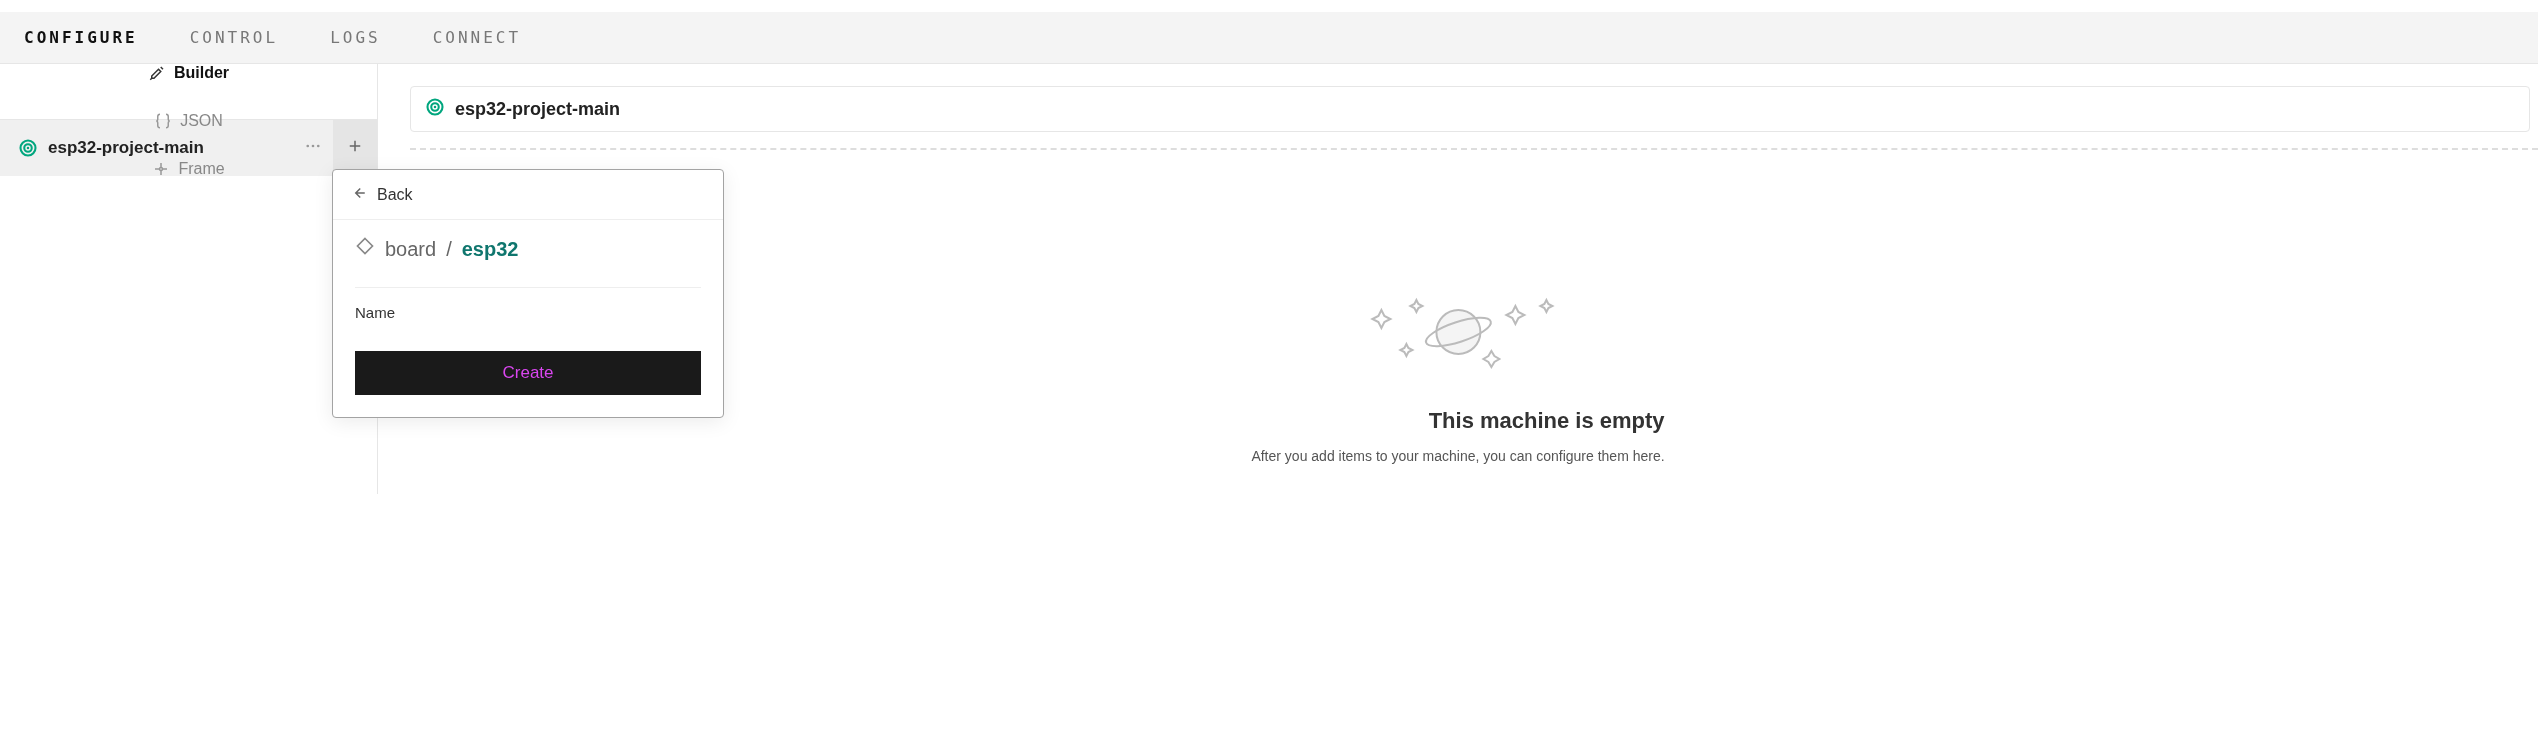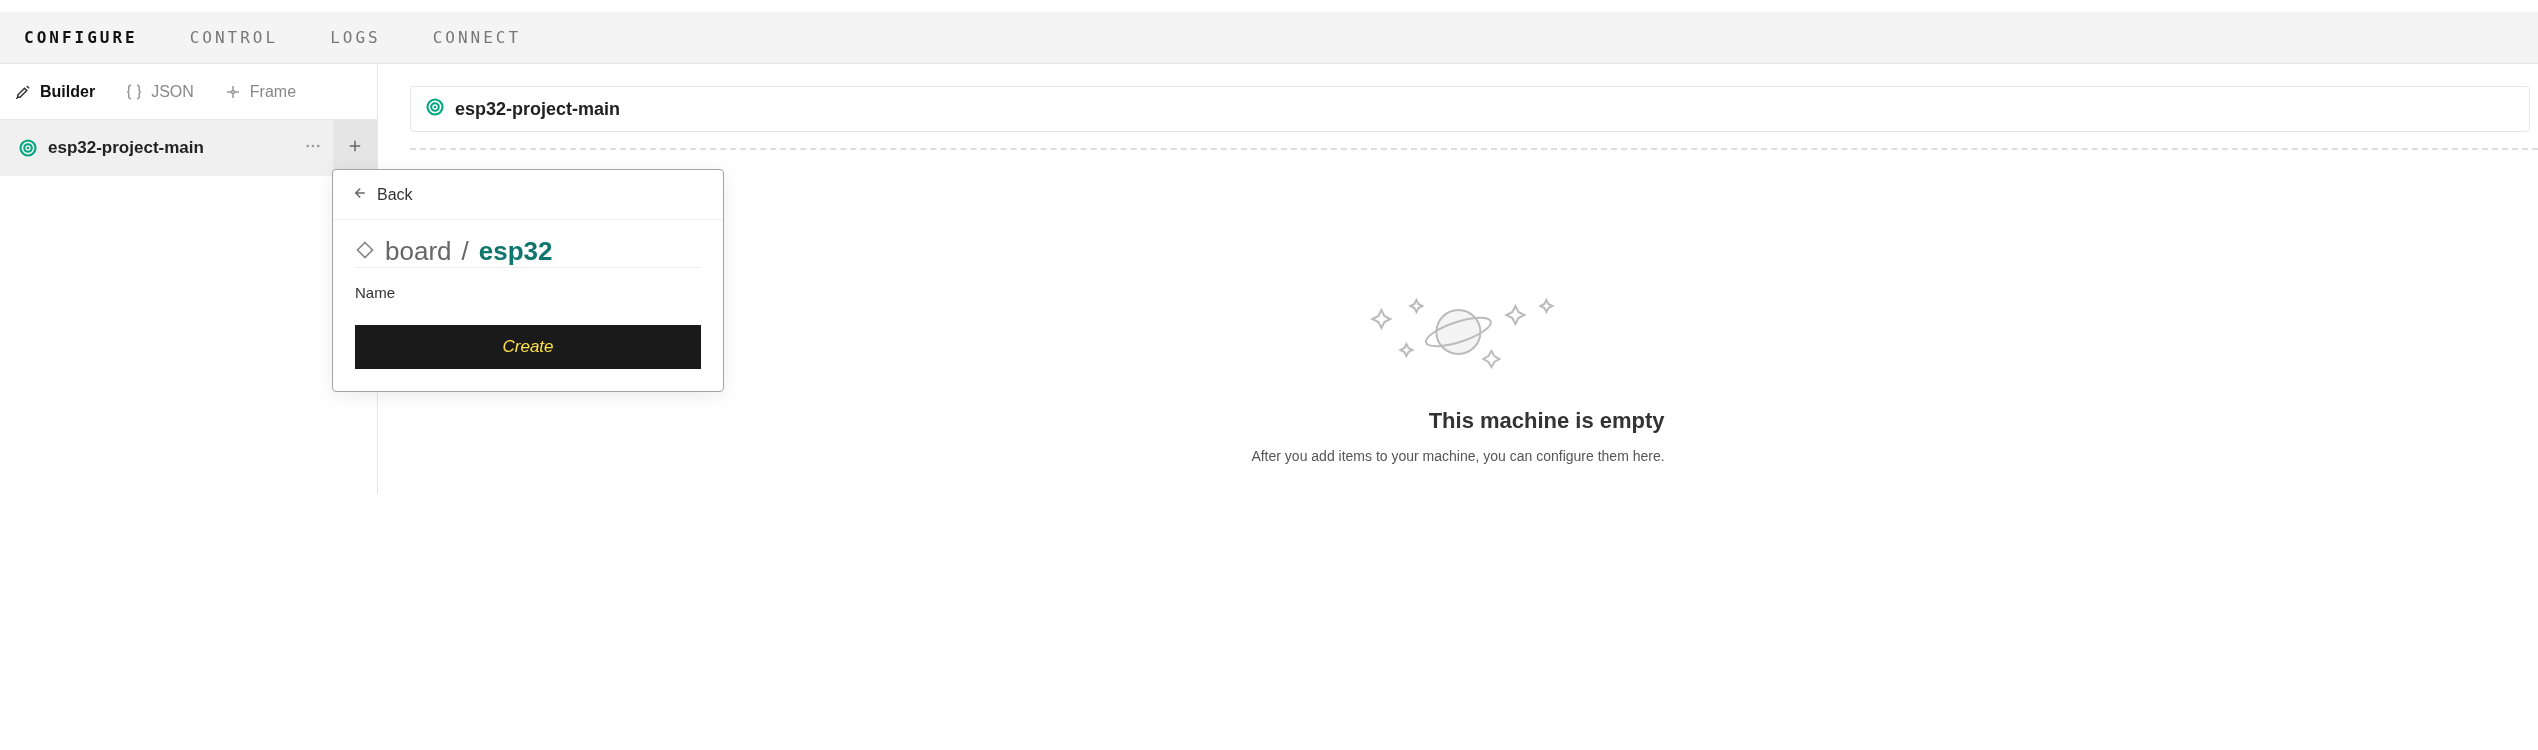--- a/index.html
+++ b/index.html
@@ -41,20 +41,21 @@
   background: #fff;
   min-height: 430px;
 }
 .subtabs {
   display: flex;
   align-items: center;
   height: 56px;
   padding: 0 14px;
   gap: 30px;
   border-bottom: 1px solid #e6e6e6;
+  flex-direction: column;
 }
 .subtab {
   display: flex;
   align-items: center;
   gap: 8px;
   color: #888;
   font-size: 16px;
   cursor: pointer;
 }
 .subtab.active { color: #111; font-weight: 600; }
@@ -128,25 +129,25 @@
   gap: 10px;
   height: 50px;
   padding: 0 16px;
   border-bottom: 1px solid #eee;
   cursor: pointer;
   color: #333;
 }
 .pop-body { padding: 16px 22px 22px; }
 .pop-breadcrumb {
   display: flex;
-  align-items: flex-start;
+  align-items: flex-end;
   gap: 10px;
-  font-size: 26px;
+  font-size: 20px;
   color: #666;
-  padding-bottom: 0;
+  padding-bottom: 26px;
   border-bottom: 1px solid #eee;
   margin-bottom: 16px;
 }
 .pop-breadcrumb .bold { color: #0f766e; font-weight: 700; }
 .field-label { font-size: 15px; color: #333; margin-bottom: 8px; display: block; }
 .field-wrap { position: relative; }
 .field-input {
   width: 100%;
   border: 1px solid #333;
   padding: 10px 64px 10px 12px;
@@ -155,29 +156,28 @@
 }
 .pw-ind {
   position: absolute;
   right: 8px; top: 50%; transform: translateY(-50%);
   display: flex; align-items: center; gap: 2px;
   border: 1px solid #ccc;
   border-radius: 12px;
   padding: 2px 6px;
 }
 .btn-create {
-  margin-top: 16px;
+  margin-top: 22px;
   width: 100%;
   background: #1a1a1a;
-  color: #fde047;
+  color: #d946ef;
   border: none;
   padding: 12px 0;
   font-size: 17px;
   cursor: pointer;
-  font-style: italic;
 }
 </style>
 </head>
 <body>
 
 <div class="topbar">
   <div class="tab active">CONFIGURE</div>
   <div class="tab">CONTROL</div>
   <div class="tab">LOGS</div>
   <div class="tab">CONNECT</div>

